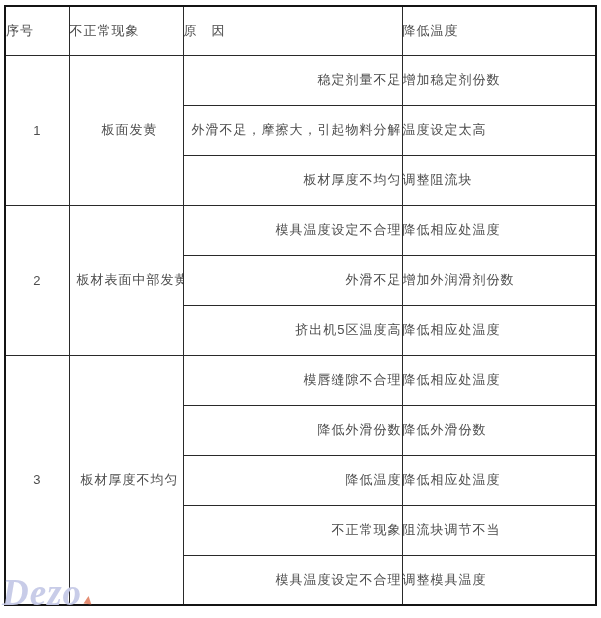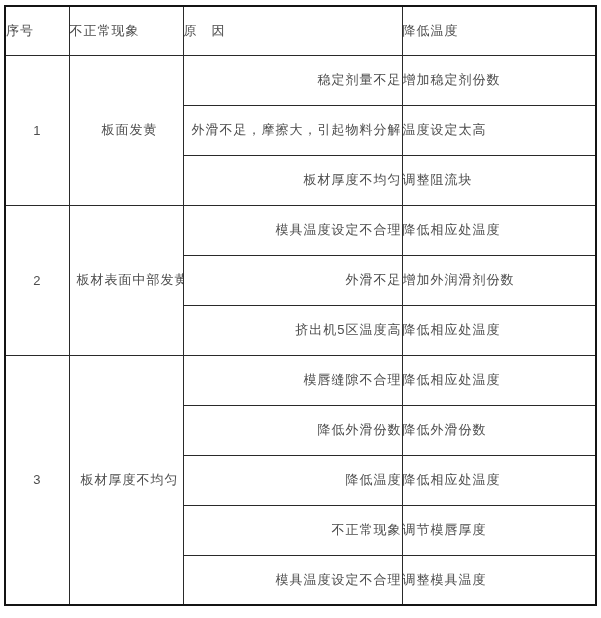--- a/index.html
+++ b/index.html
@@ -127,23 +127,24 @@
       <tr class="r">
         <td class="c-cause">降低外滑份数</td>
         <td class="c-sol">降低外滑份数</td>
       </tr>
       <tr class="r">
         <td class="c-cause">降低温度</td>
         <td class="c-sol">降低相应处温度</td>
       </tr>
       <tr class="r">
         <td class="c-cause">不正常现象</td>
-        <td class="c-sol">调节模唇厚度</td>
+        <td class="c-sol">阻流块调节不当</td>
       </tr>
       <tr class="r">
         <td class="c-cause">模具温度设定不合理</td>
         <td class="c-sol">调整模具温度</td>
       </tr>
     </tbody>
   </table>
 
+  <div class="watermark"><span>Dezo</span><span class="wm-dot"></span></div>
 
 </div>
 
 </body></html>

